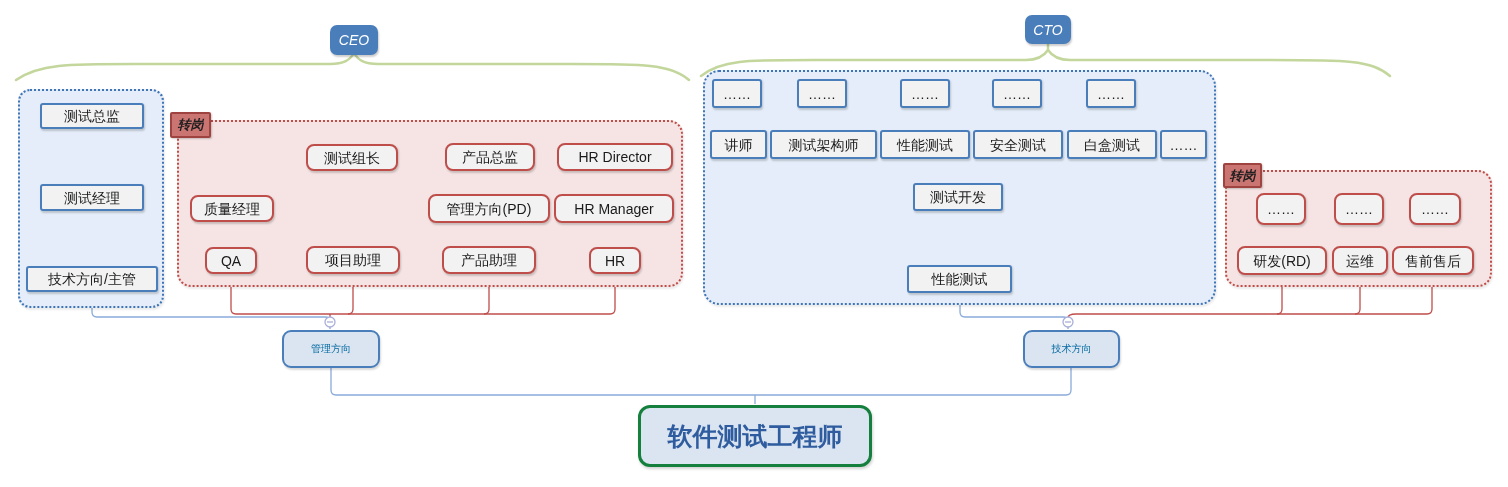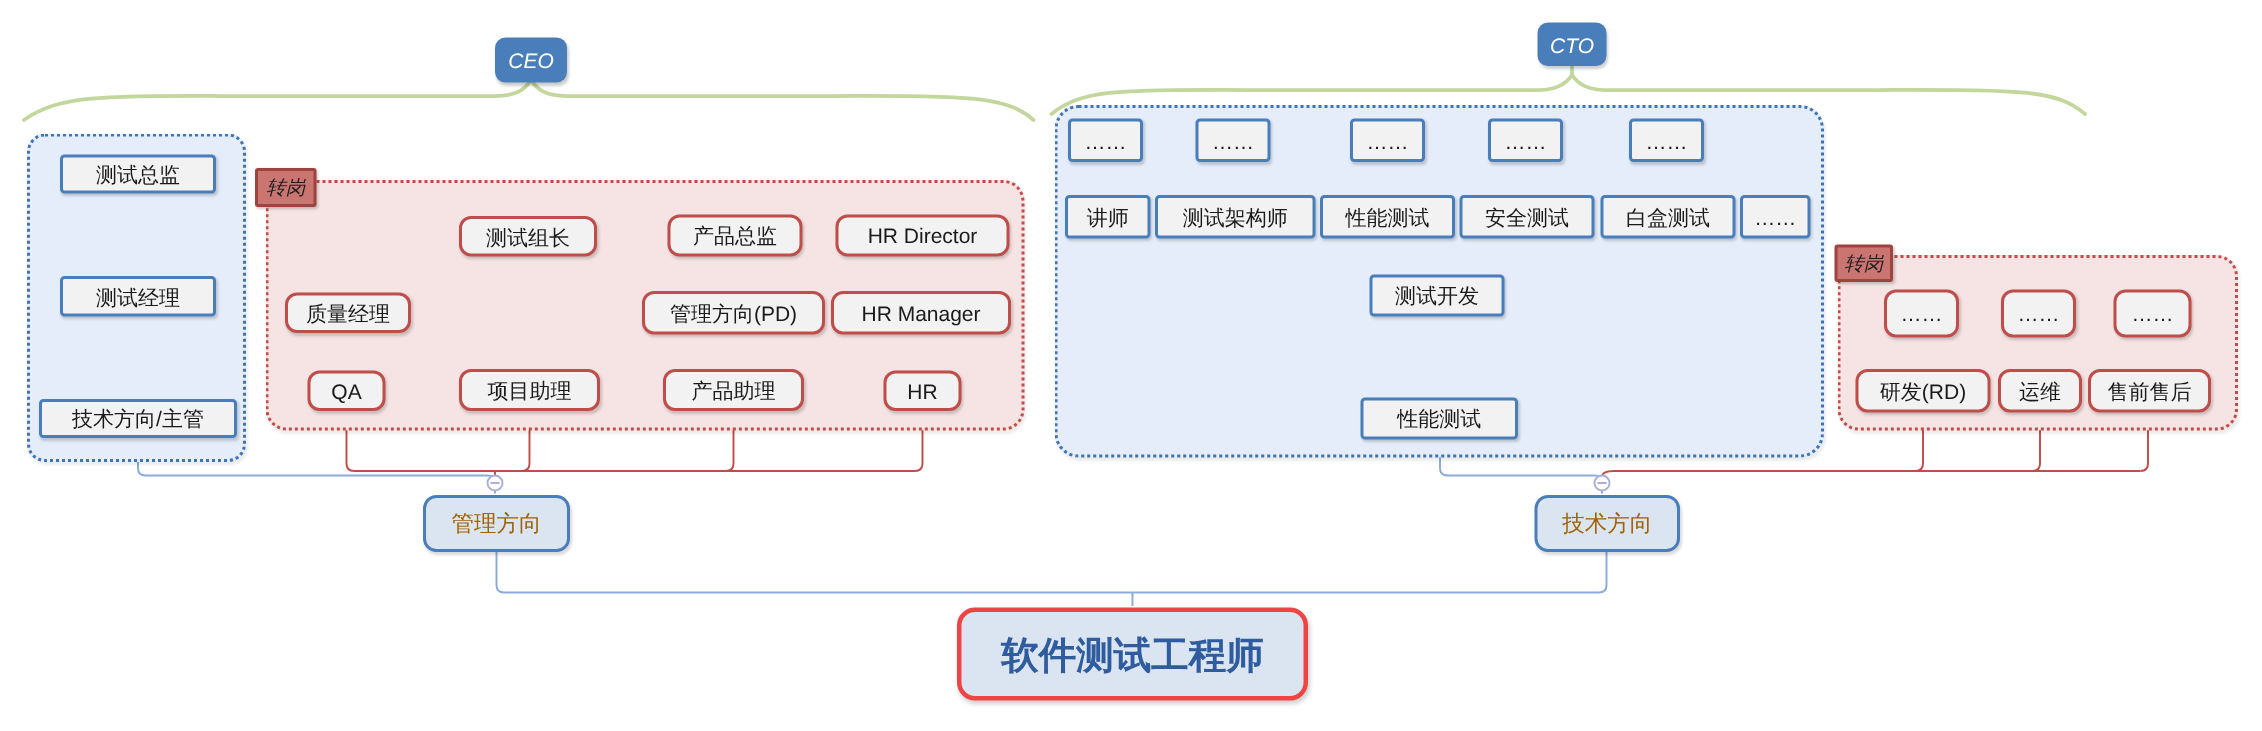--- a/index.html
+++ b/index.html
@@ -18,34 +18,34 @@
   
   .node{
     position:absolute;box-sizing:border-box;display:flex;align-items:center;justify-content:center;
     background:#f2f2f2;font-size:14px;color:#1a1a1a;white-space:nowrap;line-height:1;
     box-shadow:1px 1.5px 2px rgba(0,0,0,0.18);
   }
   .node.blue{border:2px solid #4a7ebb;border-radius:3px;}
   .node.red{border:2px solid #bf4e4b;border-radius:8px;}
   .direction{
     position:absolute;box-sizing:border-box;display:flex;align-items:center;justify-content:center;
-    background:#dbe5f1;border:2px solid #4a7ebb;border-radius:9px;font-size:15px;color:#a16207;
+    background:#dbe5f1;border:2px solid #4a7ebb;border-radius:9px;font-size:10px;color:#0369a1;
     box-shadow:1px 2px 2px rgba(0,0,0,0.15);white-space:nowrap;
   }
   .root{
     position:absolute;box-sizing:border-box;display:flex;align-items:center;justify-content:center;
-    background:#dbe5f1;border:3px solid #ef4444;border-radius:12px;
+    background:#dbe5f1;border:3px solid #15803d;border-radius:12px;
     font-size:25px;font-weight:bold;color:#2e5c9e;box-shadow:1px 2px 3px rgba(0,0,0,0.18);white-space:nowrap;
   }
   .badge{
     position:absolute;box-sizing:border-box;display:flex;align-items:center;justify-content:center;
     font-style:italic;white-space:nowrap;
   }
   .badge-exec{background:#4a7ebb;color:#ffffff;border-radius:7px;font-size:14px;box-shadow:1px 2px 2px rgba(0,0,0,0.2);}
-  .badge-transfer{background:#cb7573;color:#1f1f1f;border:2px solid #9f4341;border-radius:2px;font-size:13px;font-weight:normal;box-shadow:1px 1px 2px rgba(0,0,0,0.2);}
+  .badge-transfer{background:#cb7573;color:#1f1f1f;border:2px solid #9f4341;border-radius:2px;font-size:13px;font-weight:bold;box-shadow:1px 1px 2px rgba(0,0,0,0.2);}
 </style>
 </head>
 <body>
 
 <div id="canvas">
 
   <svg class="layer">
 
     <g stroke="#c3d69b" stroke-width="2.5" fill="none" stroke-linecap="round">
       <path d="M16,80 C40,63 70,64 150,64 H330 C344,64 350,60 354,53 C358,60 364,64 378,64 H555 C640,64 670,63 689,80"></path>

